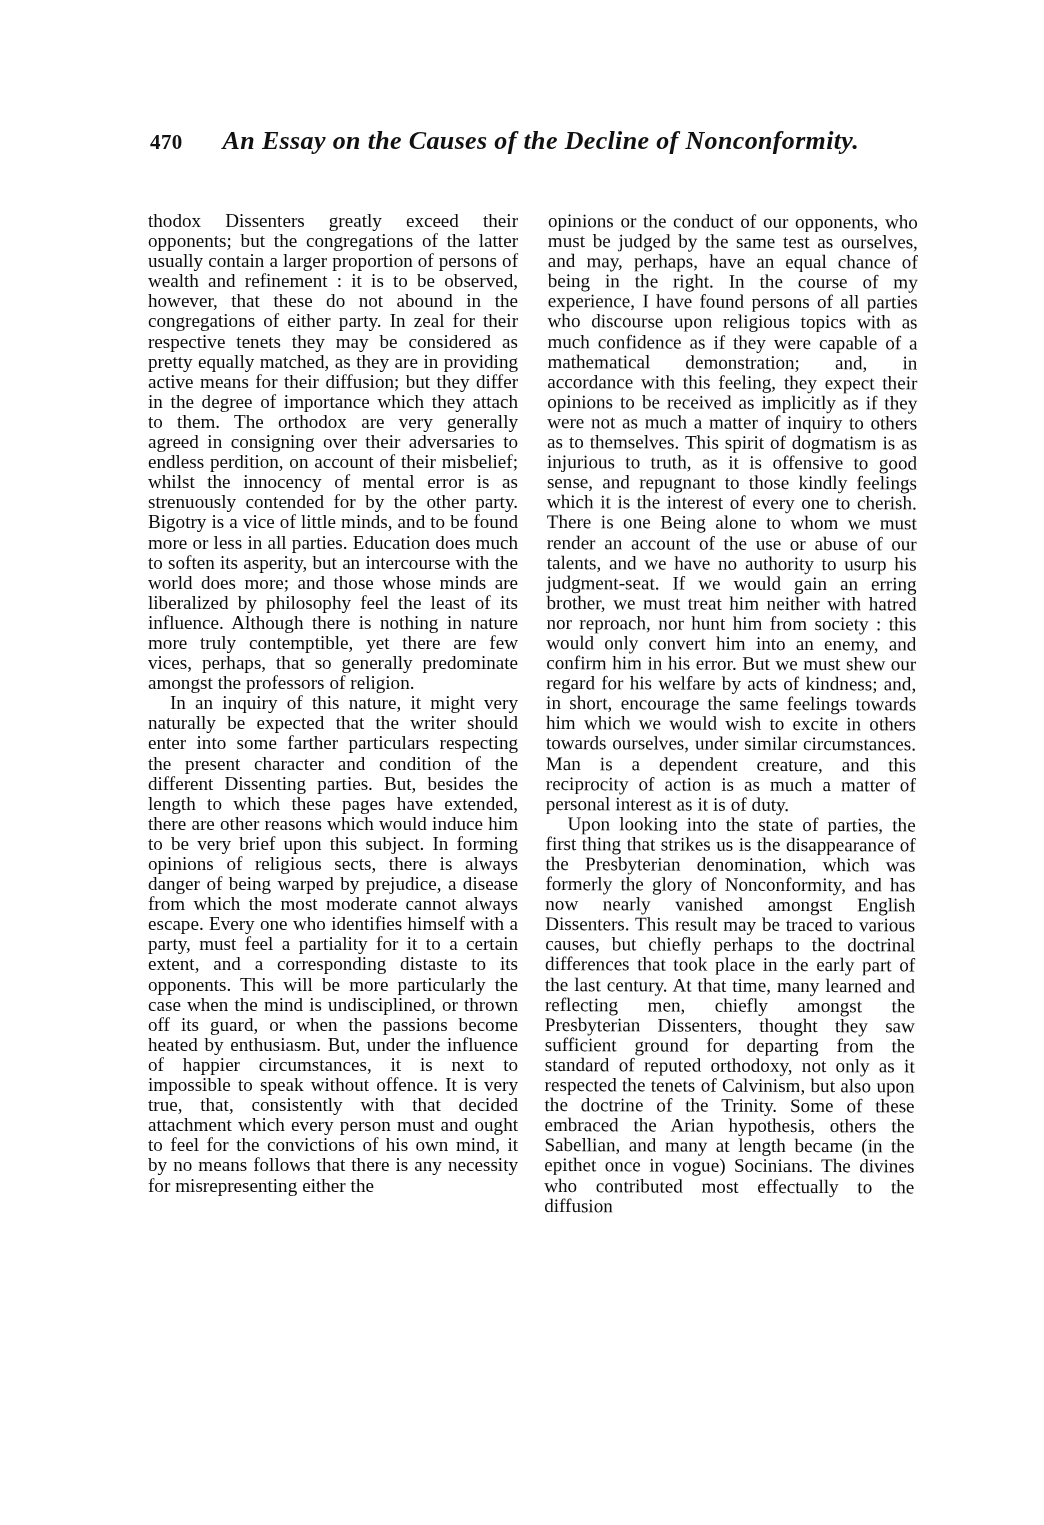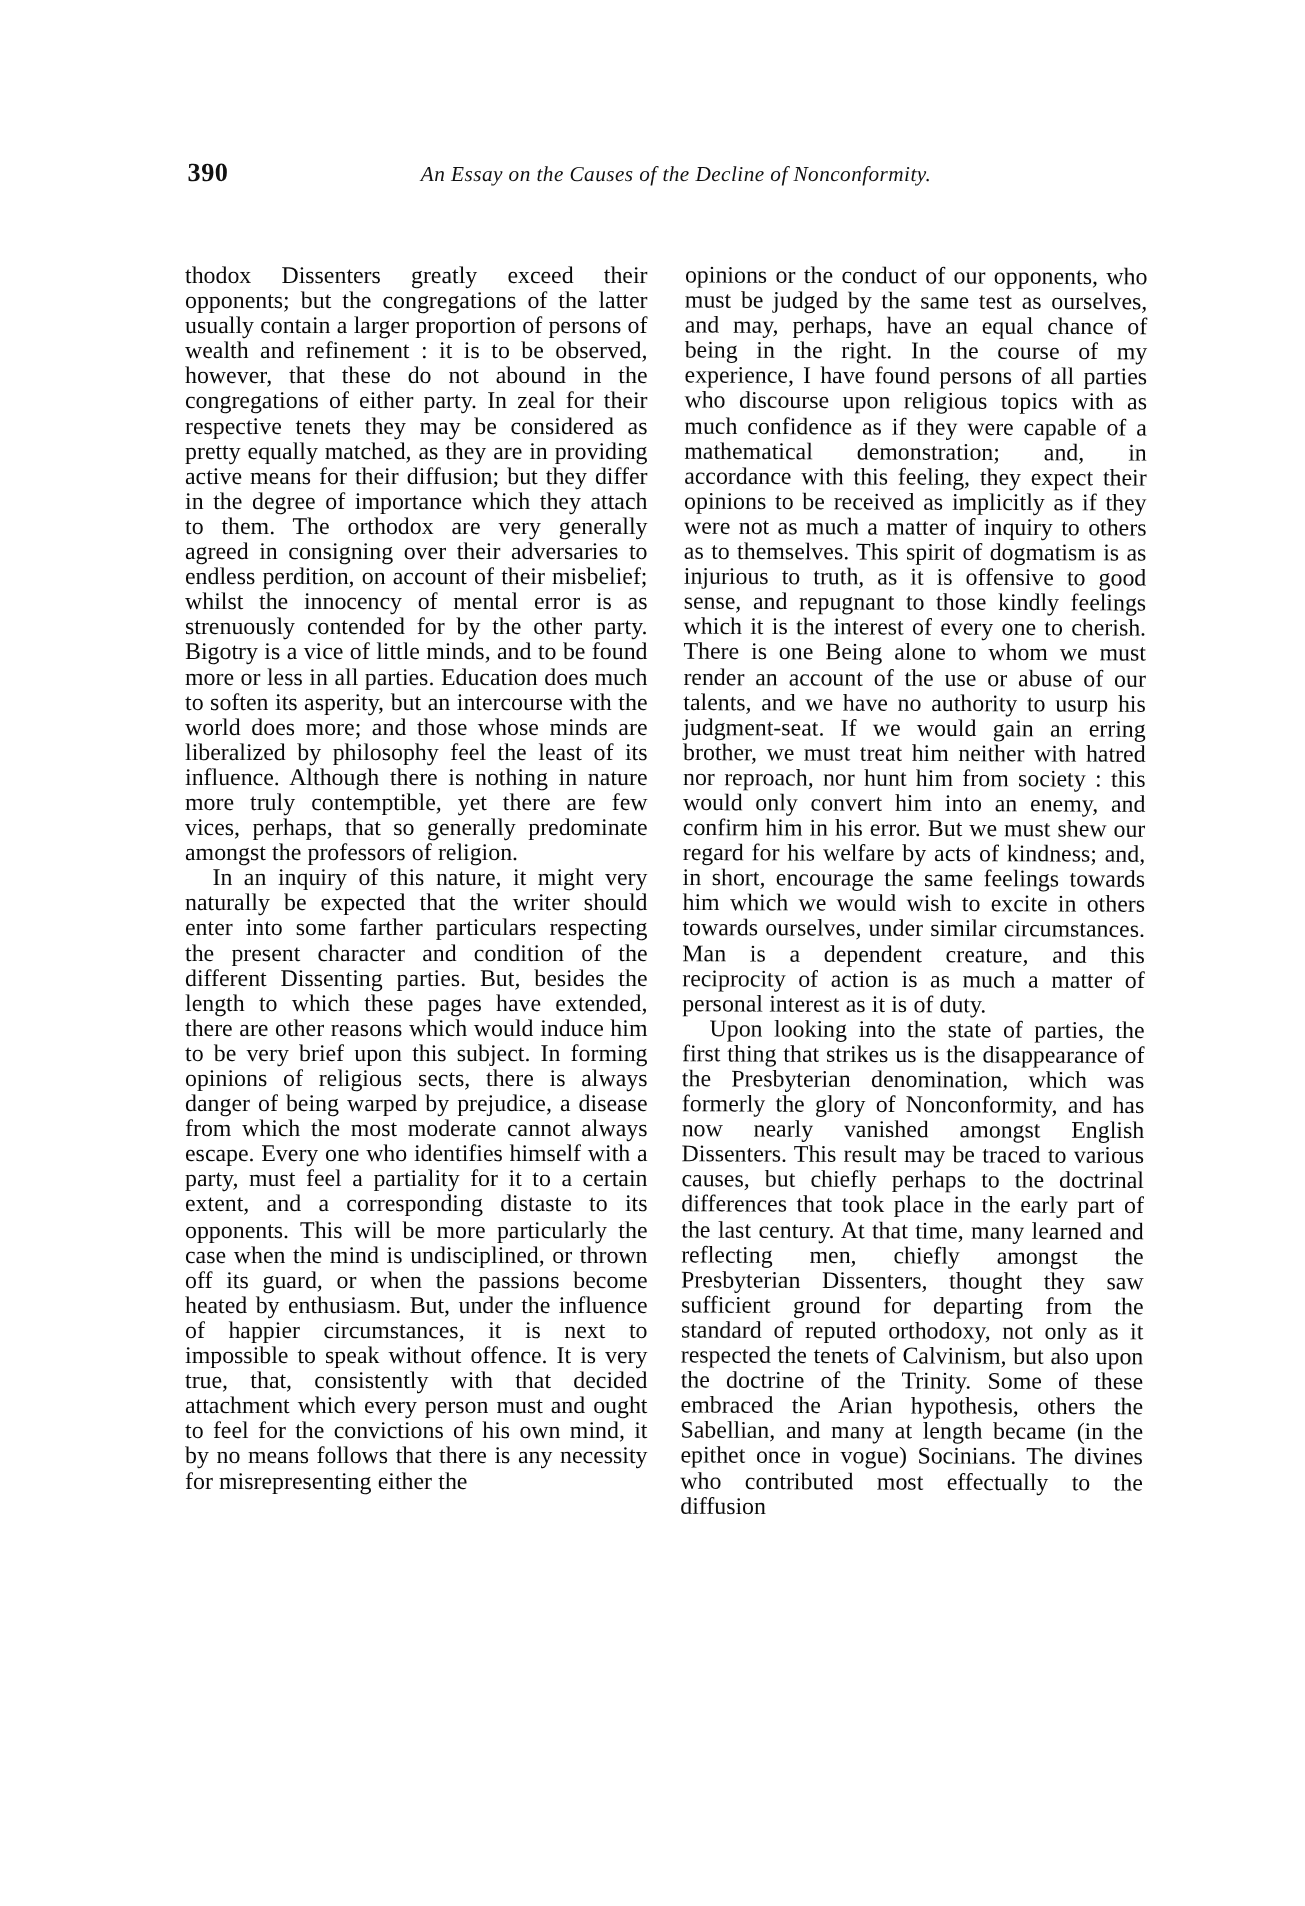--- a/index.html
+++ b/index.html
@@ -39,22 +39,22 @@
   .folio {
     font-family: "Liberation Serif", "DejaVu Serif", serif;
     font-size: 21px;
     font-weight: 700;
     letter-spacing: 0.4px;
     color: #111;
   }
   .head-title {
     flex: 1;
     text-align: center;
-    font-size: 17px;
-    font-weight: 400;
+    font-size: 26px;
+    font-weight: 700;
     font-style: italic;
     letter-spacing: 0.35px;
     color: #111;
     padding-right: 26px;
   }
 
   
   .columns {
     position: absolute;
     left: 148px;
@@ -99,21 +99,21 @@
   .flow, .running-head {
     text-rendering: optimizeLegibility;
   }
 </style>
 </head>
 <body>
 
 <div class="page">
 
   <div class="running-head">
-    <span class="folio">390</span>
+    <span class="folio">470</span>
     <span class="head-title">An Essay on the Causes of the Decline of Nonconformity.</span>
   </div>
 
   <div class="columns">
 
     <div class="col col-left">
       <div class="flow">
         <p class="no-indent">thodox Dissenters greatly exceed their opponents; but the congregations of the latter usually contain a larger proportion of persons of wealth and refinement : it is to be observed, however, that these do not abound in the congregations of either party. In zeal for their respective tenets they may be considered as pretty equally matched, as they are in providing active means for their diffusion; but they differ in the degree of importance which they attach to them. The orthodox are very generally agreed in consigning over their adversaries to endless perdition, on account of their misbelief; whilst the innocency of mental error is as strenuously contended for by the other party. Bigotry is a vice of little minds, and to be found more or less in all parties. Education does much to soften its asperity, but an intercourse with the world does more; and those whose minds are liberalized by philosophy feel the least of its influence. Although there is nothing in nature more truly contemptible, yet there are few vices, perhaps, that so generally predominate amongst the professors of religion.</p>
         <p>In an inquiry of this nature, it might very naturally be expected that the writer should enter into some farther particulars respecting the present character and condition of the different Dissenting parties. But, besides the length to which these pages have extended, there are other reasons which would induce him to be very brief upon this subject. In forming opinions of religious sects, there is always danger of being warped by prejudice, a disease from which the most moderate cannot always escape. Every one who identifies himself with a party, must feel a partiality for it to a certain extent, and a corresponding distaste to its opponents. This will be more particularly the case when the mind is undisciplined, or thrown off its guard, or when the passions become heated by enthusiasm. But, under the influence of happier circumstances, it is next to impossible to speak without offence. It is very true, that, consistently with that decided attachment which every person must and ought to feel for the convictions of his own mind, it by no means follows that there is any necessity for misrepresenting either the</p>
       </div>

